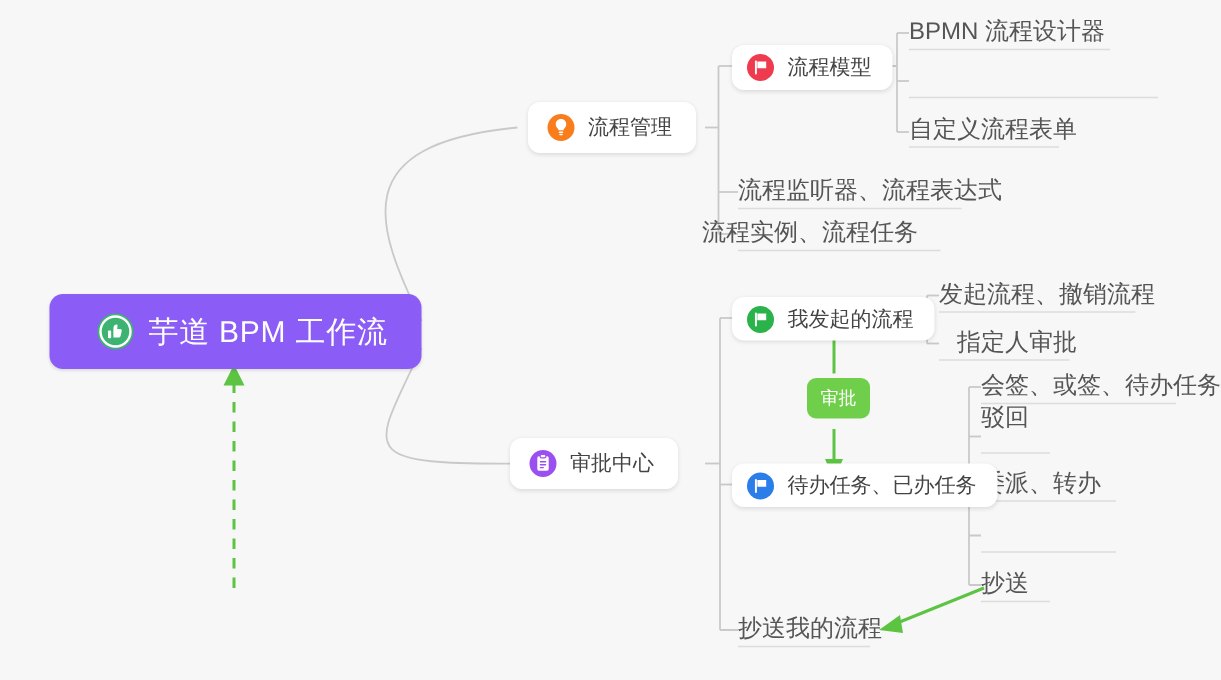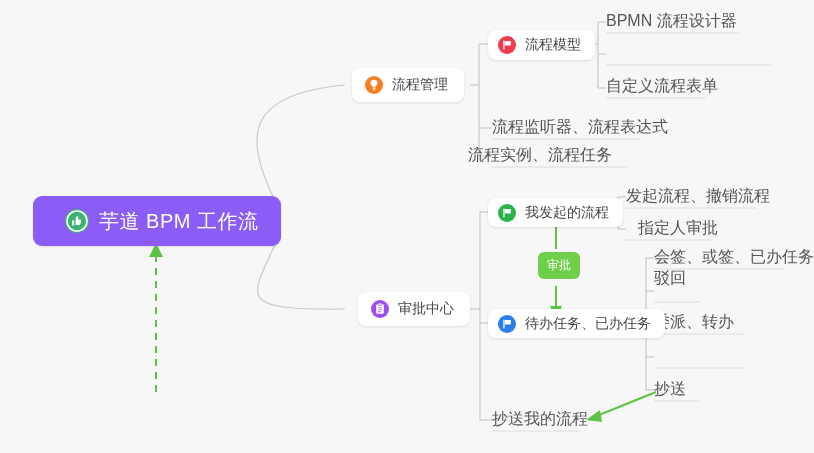--- a/index.html
+++ b/index.html
@@ -180,21 +180,21 @@
     <span class="ico ico-bulb">
       <svg width="18" height="18" viewBox="0 0 18 18">
         <path d="M9 3.4c-2.0 0-3.5 1.5-3.5 3.4 0 1.3 .7 2.2 1.3 2.9 .35 .4 .5 .7 .5 1.1h3.4c0-.4 .15-.7 .5-1.1 .6-.7 1.3-1.6 1.3-2.9C12.5 4.9 11 3.4 9 3.4z" fill="#fff"></path>
         <rect x="7.5" y="11.6" width="3" height="1.1" rx=".5" fill="#fff"></rect>
         <rect x="7.8" y="13.2" width="2.4" height="1.0" rx=".5" fill="#fff"></rect>
       </svg>
     </span>
     <span class="card-label">流程管理</span>
   </div>
 
-  <div class="card" style="left:358px;top:292px;">
+  <div class="card" style="left:340px;top:292px;">
     <span class="ico ico-clip">
       <svg width="18" height="18" viewBox="0 0 18 18">
         <rect x="5.2" y="4.2" width="7.6" height="9.6" rx="1.1" fill="#fff"></rect>
         <rect x="7.1" y="3.0" width="3.8" height="2.3" rx=".9" fill="#fff" stroke="#9b4ff0" stroke-width=".8"></rect>
         <rect x="6.8" y="7.4" width="4.4" height=".9" rx=".45" fill="#9b4ff0"></rect>
         <rect x="6.8" y="9.4" width="4.4" height=".9" rx=".45" fill="#9b4ff0"></rect>
         <rect x="6.8" y="11.3" width="2.8" height=".9" rx=".45" fill="#9b4ff0"></rect>
       </svg>
     </span>
     <span class="card-label">审批中心</span>
@@ -245,21 +245,21 @@
     <span class="ico ico-flag-blue">
       <svg width="18" height="18" viewBox="0 0 18 18">
         <rect x="5.3" y="4.4" width="1.3" height="9.2" rx=".6" fill="#fff"></rect>
         <path d="M6.9 5.0h5.9v4.5H6.9z" fill="#fff"></path>
       </svg>
     </span>
     <span class="card-label">待办任务、已办任务</span>
   </div>
 
   <div class="uline" style="left:648px;top:247px;">
-    <span>会签、或签、已办任务</span>
+    <span>会签、或签、待办任务</span>
   </div>
   <div class="uline" style="left:648px;top:268px;">
     <span>驳回</span>
   </div>
   <div class="uline" style="left:648px;top:312px;">
     <span>委派、转办</span>
   </div>
   <div class="uline" style="left:648px;top:379px;">
     <span>抄送</span>
   </div>

